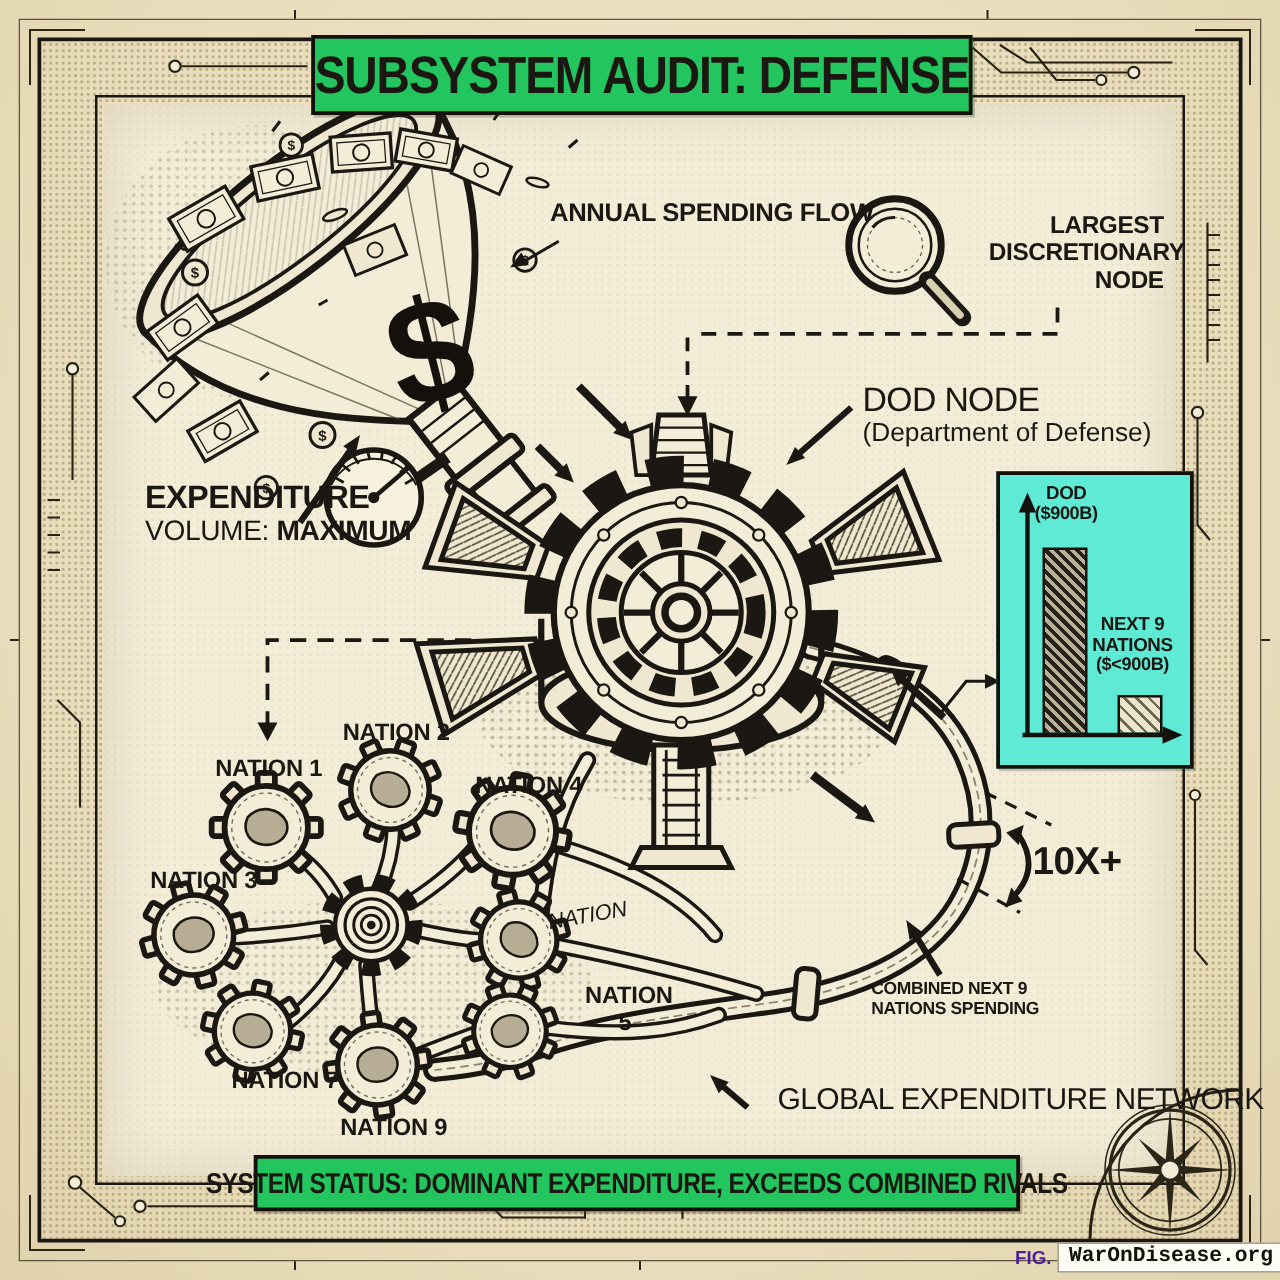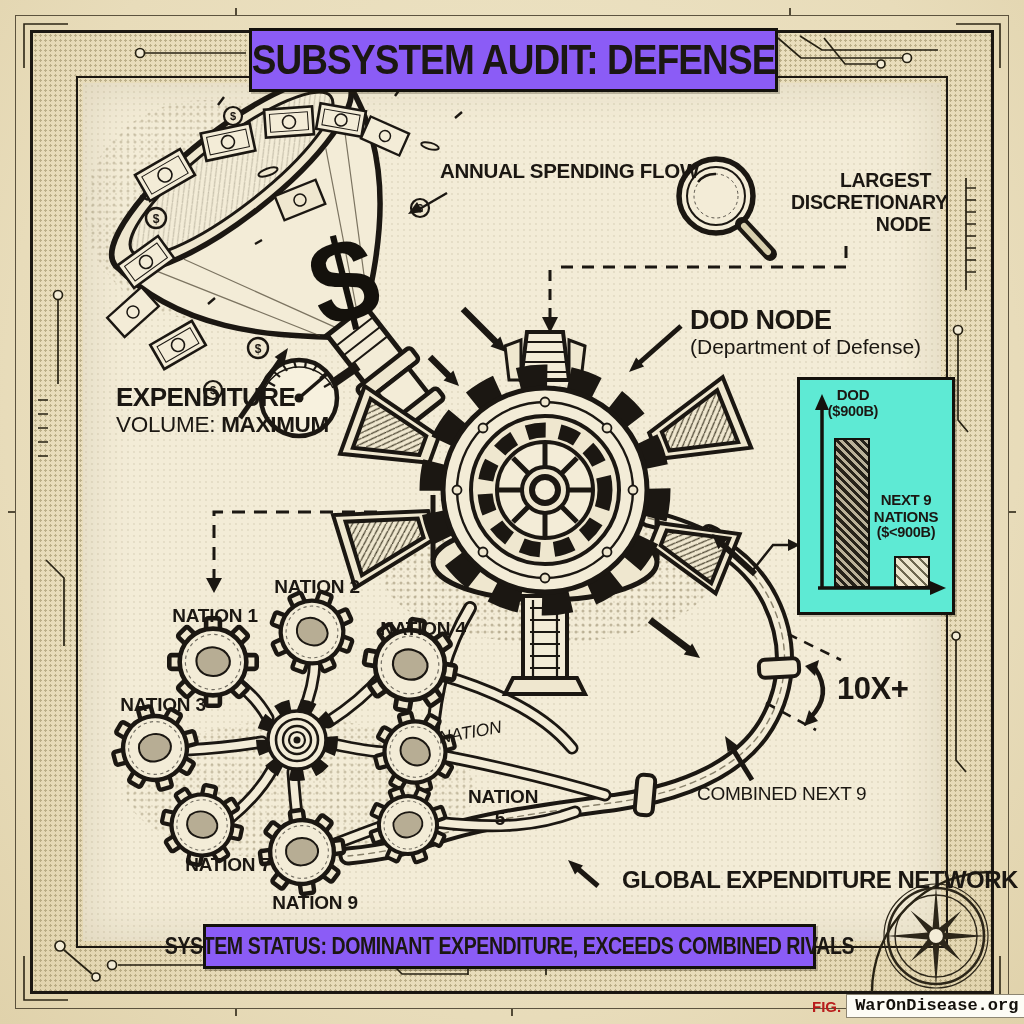--- a/index.html
+++ b/index.html
@@ -16,61 +16,61 @@
   .frame-band{inset:30px;border:3px solid #1b1712;}
   .frame-inner{inset:76px;border:2.2px solid #1b1712;}
   .panel{
     inset:83px;background-color:#f3ecd7;
     background-image:radial-gradient(rgba(110,96,58,.10) 1px, transparent 1.1px);
     background-size:6px 6px;
     box-shadow:inset 0 0 48px rgba(120,100,55,.18);
   }
   
   .plate{
-    background:#8b5cf6;border:3.5px solid #14110c;display:flex;align-items:center;justify-content:center;
+    background:#22c55e;border:3.5px solid #14110c;display:flex;align-items:center;justify-content:center;
     box-shadow:2px 2px 0 rgba(40,30,10,.25);z-index:30;
   }
   .title-box{left:249px;top:28px;width:523px;height:58px;}
   .title-text{font-size:42px;font-weight:700;letter-spacing:-1px;white-space:nowrap;transform:scaleX(.88);}
   .status-box{left:203px;top:924px;width:607px;height:39px;}
   .status-text{font-size:23px;font-weight:700;letter-spacing:-.5px;white-space:nowrap;transform:scaleX(.85);}
   
   .lbl{position:absolute;z-index:25;line-height:1.12;}
   .heavy{font-weight:800;}
   .annual{left:440px;top:160px;width:260px;}
   .annual .l1{font-size:20.5px;font-weight:600;letter-spacing:-.3px;}
   .annual .l2{font-size:30px;font-weight:800;letter-spacing:-.5px;margin-top:2px;}
   .largest{left:791px;top:170px;width:140px;text-align:right;font-size:19.5px;font-weight:700;letter-spacing:-.3px;}
   .dodlbl{left:690px;top:305px;width:260px;}
-  .dodlbl .l1{font-size:27px;font-weight:700;letter-spacing:-.5px;}
+  .dodlbl .l1{font-size:27px;font-weight:400;letter-spacing:-.5px;}
   .dodlbl .l2{font-size:21px;font-weight:400;}
   .expend{left:116px;top:383px;width:220px;}
   .expend .l1{font-size:26px;font-weight:800;letter-spacing:-.5px;}
   .expend .l2{font-size:22.5px;font-weight:400;letter-spacing:-.3px;}
   .nation{position:absolute;z-index:25;font-size:19px;font-weight:600;text-align:center;letter-spacing:-.2px;}
   .nation-pipe{font-style:italic;font-weight:500;transform:rotate(-10deg);font-size:17.5px;}
-  .mult{left:826px;top:672px;font-size:31px;font-weight:800;letter-spacing:-.5px;padding-left:11px;}
-  .combined{left:697px;top:783px;width:180px;font-size:19px;font-weight:400;letter-spacing:-.3px;}
-  .network-lbl{left:622px;top:867px;font-size:24px;font-weight:700;letter-spacing:-.5px;white-space:nowrap;}
+  .mult{left:826px;top:672px;font-size:31px;font-weight:800;letter-spacing:-.5px;}
+  .combined{left:697px;top:783px;width:180px;font-size:14px;font-weight:700;letter-spacing:-.3px;}
+  .network-lbl{left:622px;top:867px;font-size:24px;font-weight:400;letter-spacing:-.5px;white-space:nowrap;}
   
   .chart{
     left:797px;top:377px;width:152px;height:232px;background:#5eead4;
     border:3.5px solid #14110c;z-index:28;box-shadow:2px 2px 0 rgba(40,30,10,.2);
   }
   .chart .axis{position:absolute;inset:0;}
   .bar{position:absolute;bottom:24px;width:36px;border:2.5px solid #14110c;box-sizing:border-box;}
   .bar-dod{left:34px;background:repeating-linear-gradient(45deg,#26221a 0 3px,#b9b098 3px 6px);}
   .bar-next{left:94px;background:repeating-linear-gradient(45deg,#6e6750 0 2px,#ece4cc 2px 7px);}
   .chart-cat{position:absolute;font-weight:800;text-align:center;font-size:15px;line-height:1.1;letter-spacing:-.3px;}
   .chart-val{font-weight:600;font-size:14.5px;letter-spacing:-.3px;}
   .cat-dod{left:18px;top:7px;width:70px;}
   .cat-next{left:66px;top:112px;width:80px;}
   
   .credit-row{left:812px;top:994px;display:flex;align-items:center;gap:5px;z-index:40;}
-  .fig-lbl{font-size:15px;font-weight:700;color:#b91c1c;}
+  .fig-lbl{font-size:15px;font-weight:700;color:#4c1d95;}
   .credit-box{
     background:#fdfcf5;border:1.5px solid #8d8672;padding:1px 8px 2px 8px;
     font-family:"Liberation Mono","DejaVu Sans Mono",monospace;font-size:17px;font-weight:700;color:#14110c;
   }
   .corner-mark{left:499px;top:953px;font-size:16px;font-weight:600;z-index:26;}
   svg text{font-family:"Liberation Sans",sans-serif;}
 </style>
 </head>
 <body>
 
@@ -486,20 +486,21 @@
 <div class="nation" style="left:108px;top:694px;width:110px;">NATION 3</div>
 <div class="nation" style="left:368px;top:618px;width:110px;">NATION 4</div>
 <div class="nation nation-pipe" style="left:430px;top:722px;width:80px;">NATION</div>
 <div class="nation" style="left:444px;top:786px;width:64px;margin-left:24px;">NATION 5</div>
 <div class="nation" style="left:168px;top:854px;width:120px;">NATION 7</div>
 <div class="nation" style="left:255px;top:892px;width:120px;">NATION 9</div>
 
 <div class="lbl mult">10X+</div>
 <div class="lbl combined">
   <div>COMBINED NEXT 9</div>
+  <div>NATIONS SPENDING</div>
 </div>
 <div class="lbl network-lbl">GLOBAL EXPENDITURE NETWORK</div>
 
 <div class="abs plate status-box">
   <div class="status-text">SYSTEM STATUS: DOMINANT EXPENDITURE, EXCEEDS COMBINED RIVALS</div>
 </div>
 
 <div class="lbl corner-mark">H</div>
 
 <div class="abs credit-row">

